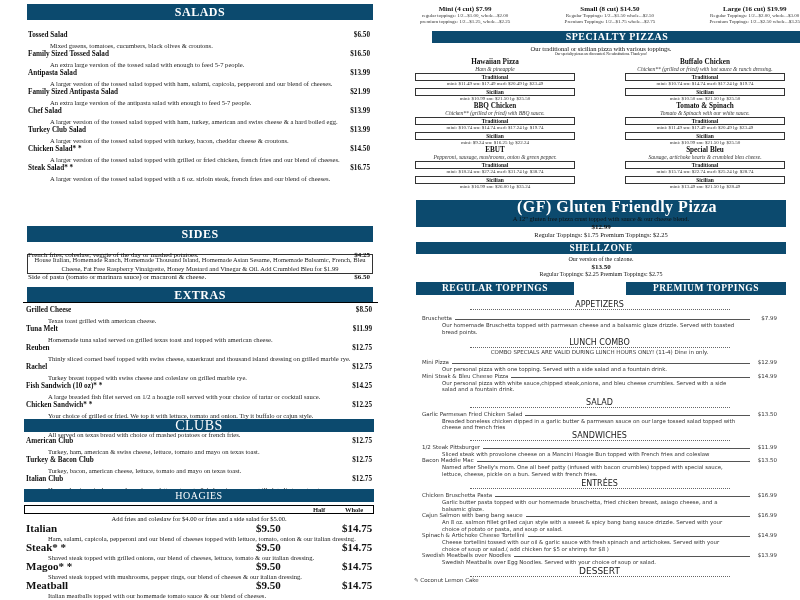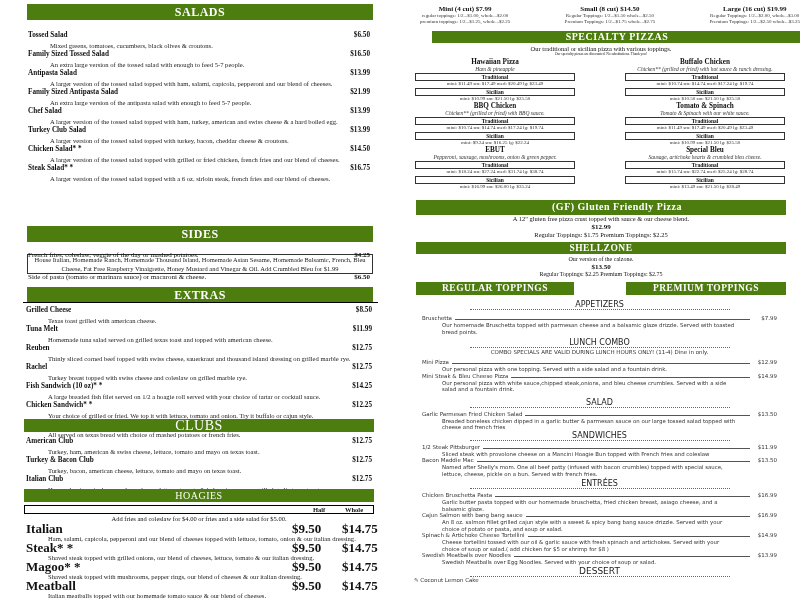--- a/index.html
+++ b/index.html
@@ -2,35 +2,35 @@
 <html><head>
 <meta charset="utf-8">
 <style>
   * { box-sizing: border-box; margin: 0; padding: 0; }
   html, body { width: 800px; height: 600px; overflow: hidden; background: #fff; }
   body { font-family: "Liberation Serif", "DejaVu Serif", serif; color: #111; position: relative; }
   .col { position: absolute; top: 0; height: 600px; overflow: hidden; }
   .left { left: 0; width: 400px; }
   .right { left: 400px; width: 400px; }
 
-  .bar { background: #4d7c0f; color: #fff; text-align: center; font-weight: bold; letter-spacing: 0.5px; }
+  .bar { background: #0c4a6e; color: #fff; text-align: center; font-weight: bold; letter-spacing: 0.5px; }
   .bar.big { font-size: 12px; height: 16px; line-height: 16px; }
 
   .item-head { display: flex; justify-content: space-between; font-size: 7.2px; font-weight: bold; line-height: 9.5px; }
   .item-desc { font-size: 6.6px; line-height: 9.5px; padding-left: 22px; color: #222; }
   .l-items { position: absolute; left: 28px; width: 342px; }
 
   .dress { position: absolute; left: 27px; top: 254px; width: 346px; height: 20px; border: 1px solid #333; font-size: 6.5px; line-height: 8.5px; text-align: center; padding-top: 1px; color: #222; }
 
   .side-row { display: flex; justify-content: space-between; font-size: 7px; line-height: 11px; }
   .side-row .p { font-weight: bold; }
 
   .hoag-hdr { position: absolute; left: 24px; top: 505px; width: 350px; height: 9px; border: 1.5px solid #000; font-size: 6.5px; font-weight: bold; }
   .hoag-hdr span { position: absolute; top: 0; line-height: 7px; }
-  .hoag-row { display: flex; font-size: 13px; font-weight: bold; line-height: 9.5px; }
+  .hoag-row { display: flex; font-size: 11px; font-weight: bold; line-height: 9.5px; gap: 36px; }
   .hoag-row .nm { flex: 1; }
   .hoag-row .h { width: 50px; text-align: left; }
   .hoag-row .w { width: 30px; text-align: right; }
 
   
   .sizes { position: absolute; top: 5px; left: 20px; width: 380px; display: flex; justify-content: space-between; text-align: center; }
   .size-box .t { font-size: 7px; font-weight: bold; line-height: 8px; }
   .size-box .s { font-size: 5px; line-height: 6px; color: #333; }
   .sp-grid { position: absolute; left: 15px; width: 370px; top: 58px; display: grid; grid-template-columns: 160px 160px; column-gap: 50px; }
   .pz { text-align: center; margin-bottom: 0px; }
@@ -316,21 +316,21 @@
     <div class="pz">
         <div class="n">Special Bleu</div>
         <div class="d">Sausage, artichoke hearts &amp; crumbled bleu cheese.</div>
         <div class="tb">Traditional</div>
         <div class="pr">mini: $15.74  sm: $22.74  med: $25.24  lg: $28.74</div>
         <div class="tb">Sicilian</div>
         <div class="pr">mini: $13.49  sm: $21.50  lg: $28.49</div>
       </div>
   </div>
 
-  <div class="bar" style="position:absolute;left:16px;top:200px;width:370px;height:15px;line-height:13px;font-size:10px;padding-left:32px;">(GF) Gluten Friendly Pizza</div>
+  <div class="bar" style="position:absolute;left:16px;top:200px;width:370px;height:27px;line-height:13px;font-size:16px;padding-left:32px;">(GF) Gluten Friendly Pizza</div>
   <div class="center-txt" style="position:absolute;left:16px;top:215px;width:370px;font-size:6.5px;line-height:8px;">
     <div>A 12" gluten free pizza crust topped with sauce &amp; our cheese blend.</div>
     <div style="font-weight:bold;font-size:7px;">$12.99</div>
     <div>Regular Toppings: $1.75  Premium Toppings: $2.25</div>
   </div>
 
   <div class="bar" style="position:absolute;left:16px;top:242px;width:370px;height:12px;line-height:12px;font-size:9.5px;">SHELLZONE</div>
   <div class="center-txt" style="position:absolute;left:16px;top:256px;width:370px;font-size:6px;line-height:7.5px;">
     <div>Our version of the calzone.</div>
     <div style="font-weight:bold;font-size:7px;">$13.50</div>

